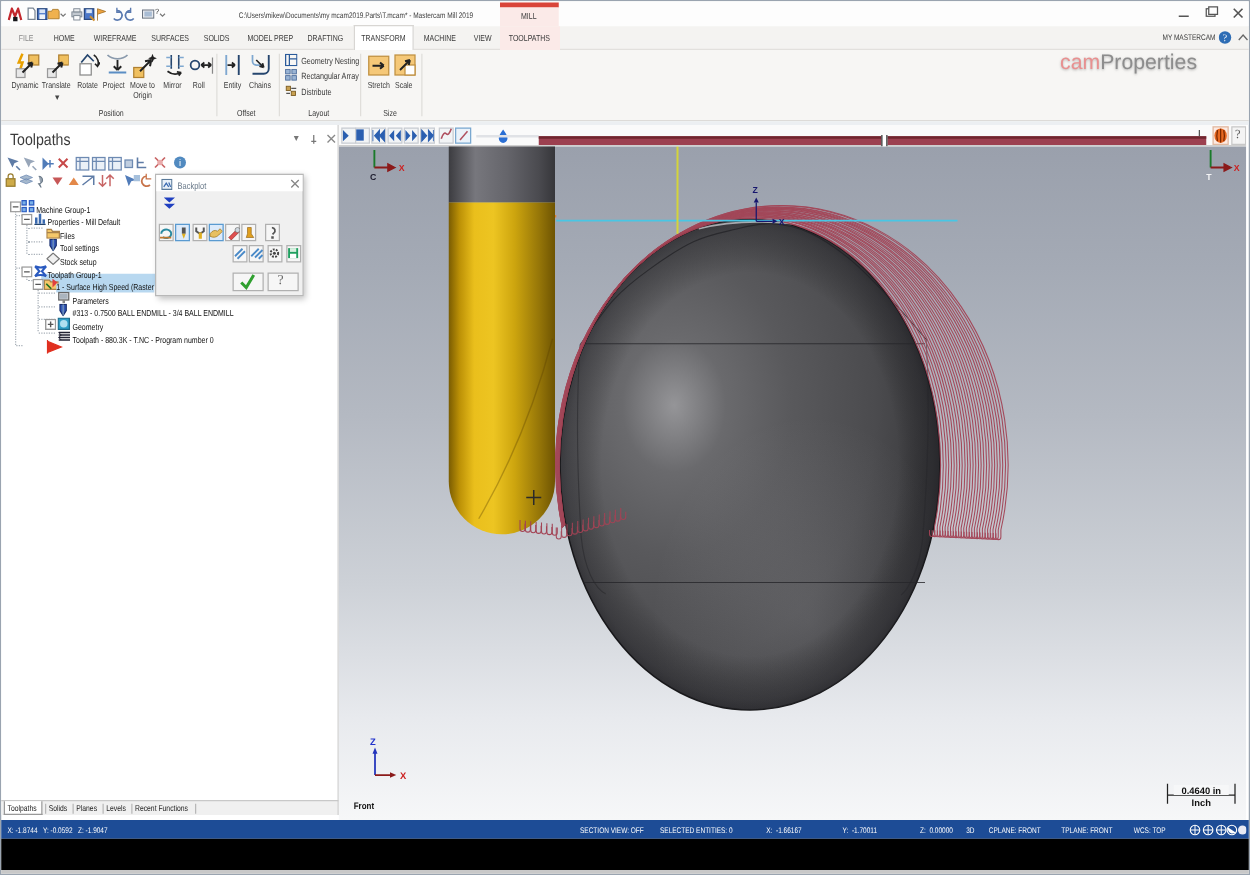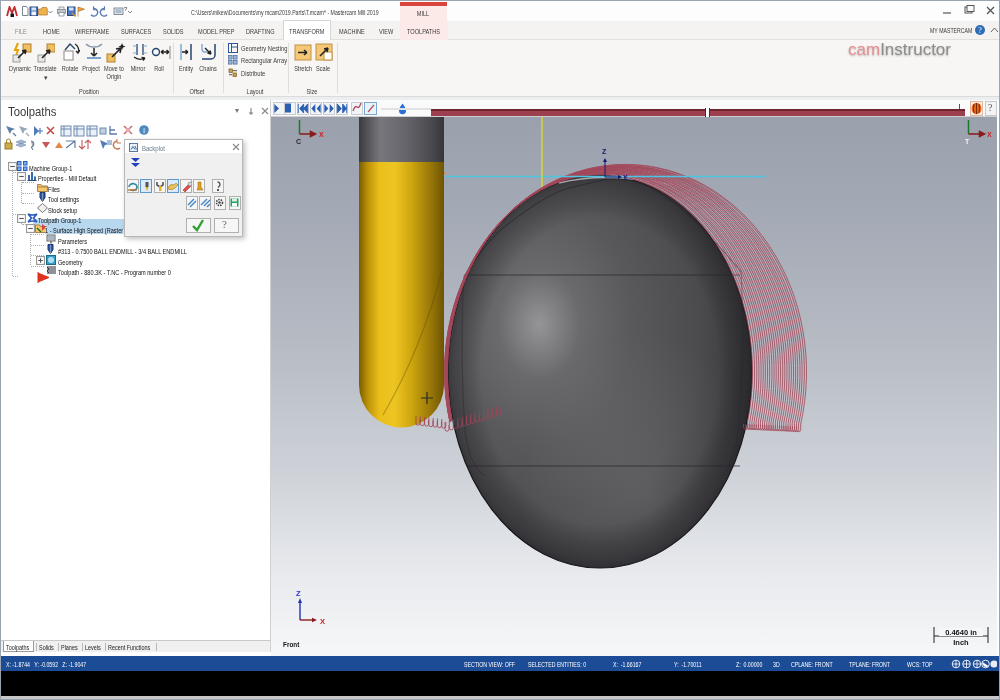--- a/index.html
+++ b/index.html
@@ -164,21 +164,21 @@
     </svg>
 <div class="nc" style="left:302px;top:25px;font-size:7px;color:#3a3a3a;">Stretch</div>
 <svg class="abs" style="left:314px;top:3px" width="18" height="18" viewBox="0 0 18 18">
 <rect x="1" y="1" width="16" height="16" fill="#f5c878" stroke="#c09040"></rect>
 <rect x="9" y="9" width="8" height="8" fill="#fff" stroke="#c09040"></rect>
 <path d="M5 13 L13 5 m0 0 l-4 1 m4-1 l-1 4" stroke="#222" stroke-width="1.5" fill="none"></path>
     </svg>
 <div class="nc" style="left:322px;top:25px;font-size:7px;color:#3a3a3a;">Scale</div>
 <div class="abs" style="left:336px;top:3px;width:1px;height:50px;background:#e0deda;"></div>
 <div class="nc" style="left:311px;top:48px;font-size:7px;color:#3a3a3a;">Size</div>
-<div class="tx" style="left:847px;top:0px;font-size:17px;color:#e89090;text-shadow:0 1px 2px rgba(120,120,120,.55);">cam<span style="color:#8d8d8d;">Instructor</span></div>
+<div class="tx" style="left:847px;top:0px;font-size:17px;color:#e89090;text-shadow:0 1px 2px rgba(120,120,120,.55);">cam<span style="color:#8d8d8d;">Properties</span></div>
 </div>
 <div class="abs" style="left:1px;top:97px;width:998px;height:3px;background:#eceff2;"></div>
 <div class="abs" style="left:1px;top:100px;width:270px;height:540px;background:#fff;border-right:1px solid #d0d0d0;">
 <div class="nx" style="left:7px;top:4px;font-size:13px;color:#3c3c3c;transform:scaleX(.87);">Toolpaths</div>
 <div class="tx" style="left:234px;top:6px;font-size:8px;color:#777;">▾</div>
 <svg class="abs" style="left:247px;top:7px" width="22" height="9" viewBox="0 0 22 9">
 <path d="M3 1 v5 m-2 0 h4 m-2 0 v2" stroke="#777" fill="none"></path>
 <path d="M14 1 l6 6 M20 1 l-6 6" stroke="#888" stroke-width="1.1"></path>
     </svg>
 <svg class="abs" style="left:3px;top:24px;opacity:.88" width="160" height="14" viewBox="0 0 160 14">

